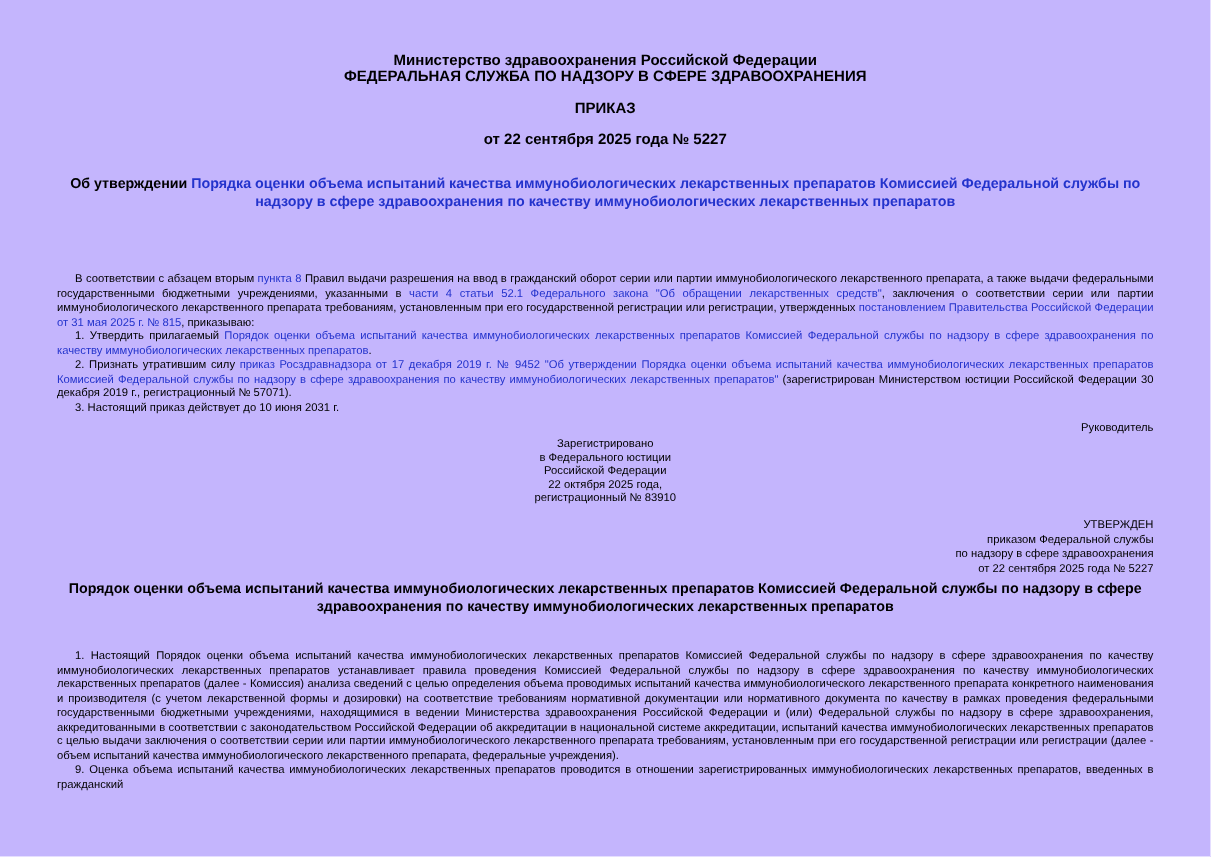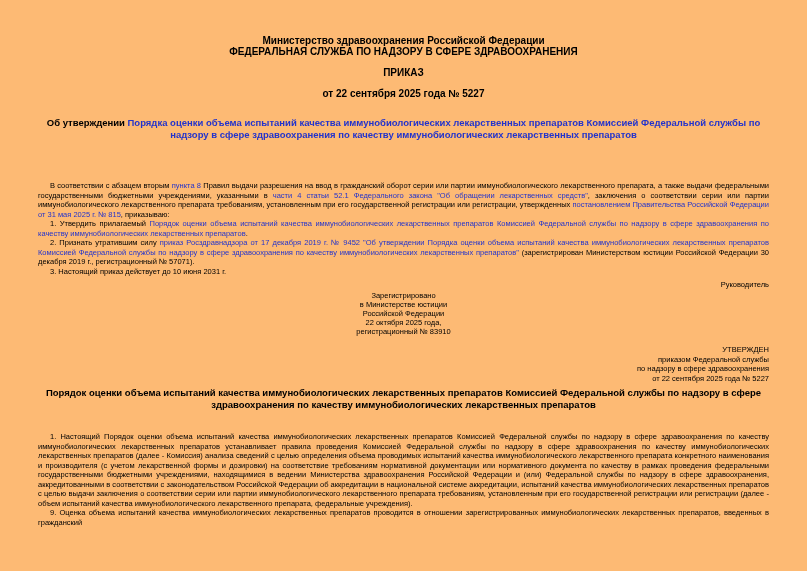--- a/index.html
+++ b/index.html
@@ -26,21 +26,21 @@
   .doc-title .lnk { font-weight: bold; }
   .sign-block { margin-top: 4px; text-align: right; font-size: 7.5px; line-height: 10px; }
   .reg-block { margin-top: 1px; text-align: center; font-size: 7.5px; line-height: 9px; }
   .approval-block { margin-top: 9px; text-align: right; font-size: 7.5px; line-height: 9.5px; }
   .annex-heading { font-size: 9.5px; line-height: 11.5px; margin-top: 4px; }
   .annex-body { margin-top: 22px; }
 </style>
 </head>
 <body>
 
-<div class="page" style="background: #fdba74; color: rgb(0, 0, 0);">
+<div class="page" style="background: #c4b5fd; color: rgb(0, 0, 0);">
 
   <div class="center-bold hdr-line">Министерство здравоохранения Российской Федерации</div>
   <div class="center-bold hdr-line">ФЕДЕРАЛЬНАЯ СЛУЖБА ПО НАДЗОРУ В СФЕРЕ ЗДРАВООХРАНЕНИЯ</div>
 
   <div class="center-bold order-label">ПРИКАЗ</div>
 
   <div class="center-bold order-date">от 22 сентября 2025 года № 5227</div>
 
   <div class="center-bold doc-title"><span>Об утверждении </span><span class="lnk" style="color: rgb(35, 51, 204);">Порядка оценки объема испытаний качества иммунобиологических лекарственных препаратов Комиссией Федеральной службы по надзору в сфере здравоохранения по качеству иммунобиологических лекарственных препаратов</span></div>
 
@@ -51,21 +51,21 @@
   <div class="body-text para"><span>2. Признать утратившим силу </span><span class="lnk" style="color: rgb(35, 51, 204);">приказ Росздравнадзора от 17 декабря 2019 г. № 9452 "Об утверждении Порядка оценки объема испытаний качества иммунобиологических лекарственных препаратов Комиссией Федеральной службы по надзору в сфере здравоохранения по качеству иммунобиологических лекарственных препаратов"</span><span> (зарегистрирован Министерством юстиции Российской Федерации 30 декабря 2019 г., регистрационный № 57071).</span></div>
 
   <div class="body-text para">3. Настоящий приказ действует до 10 июня 2031 г.</div>
 
   <div class="sign-block">
     <div>Руководитель</div>
   </div>
 
   <div class="reg-block">
     <div>Зарегистрировано</div>
-    <div>в Министерстве юстиции</div>
+    <div>в Федерального юстиции</div>
     <div>Российской Федерации</div>
     <div>22 октября 2025 года,</div>
     <div>регистрационный № 83910</div>
   </div>
 
   <div class="approval-block">
     <div>УТВЕРЖДЕН</div>
     <div>приказом Федеральной службы</div>
     <div>по надзору в сфере здравоохранения</div>
     <div>от 22 сентября 2025 года № 5227</div>

